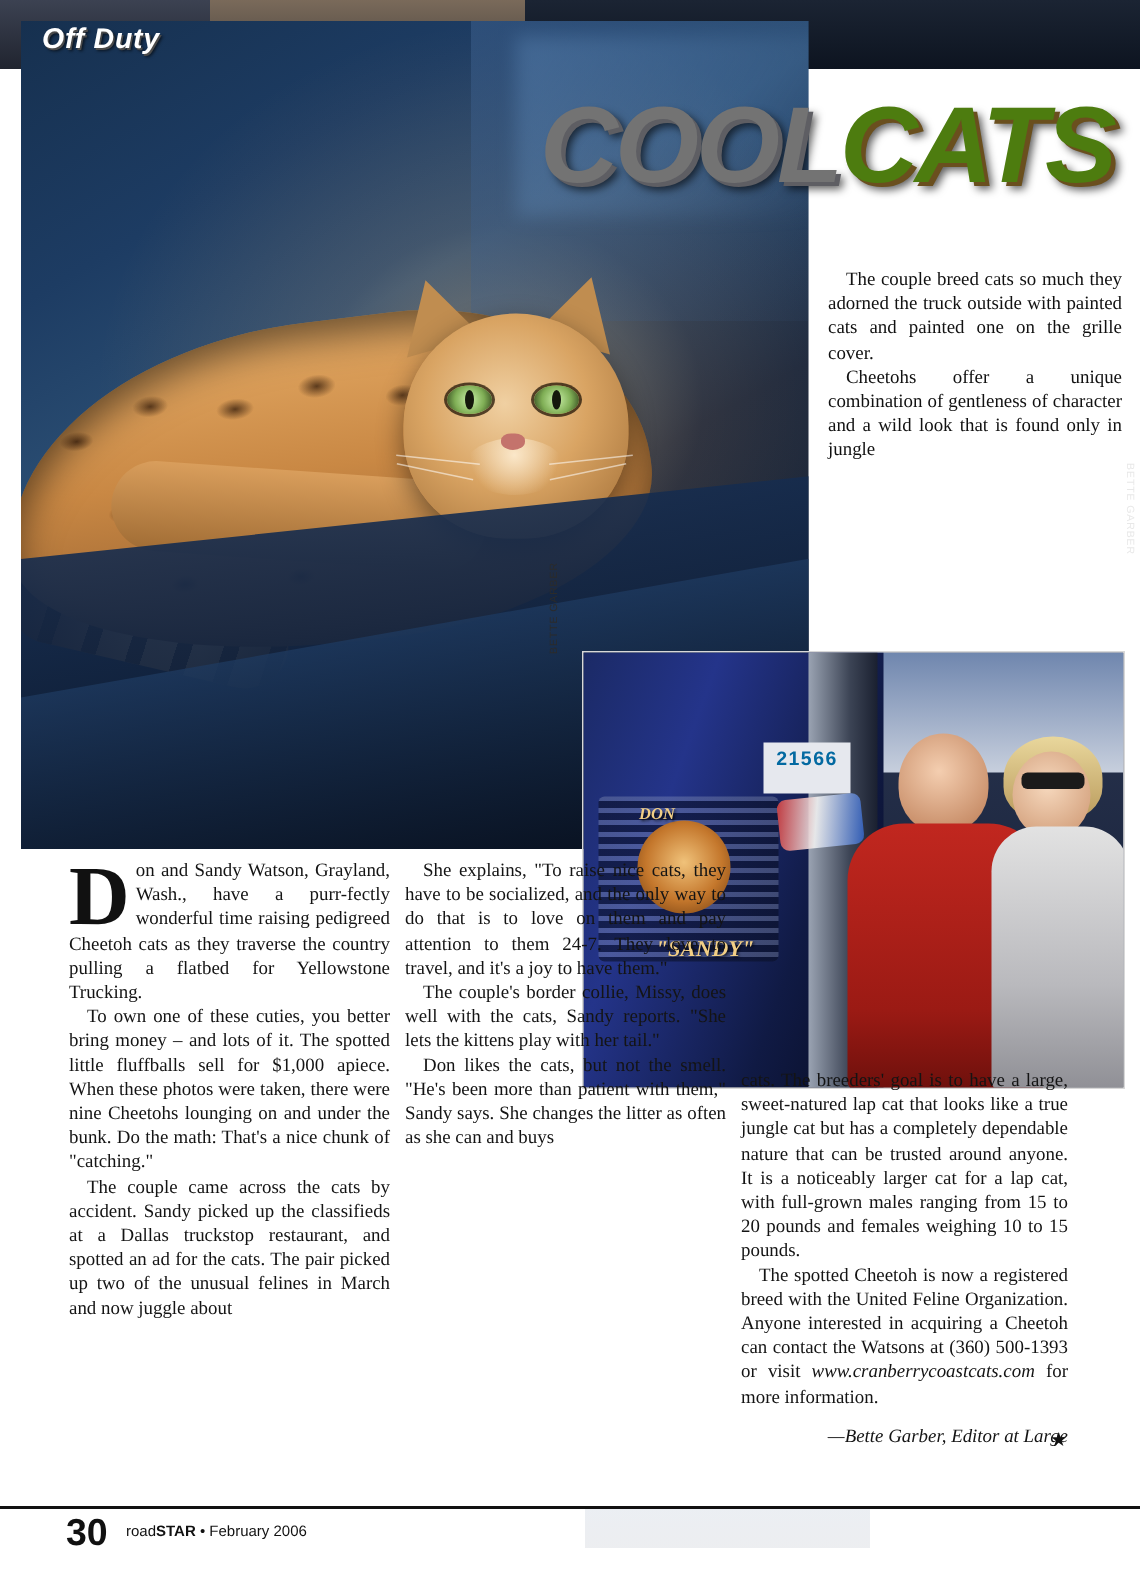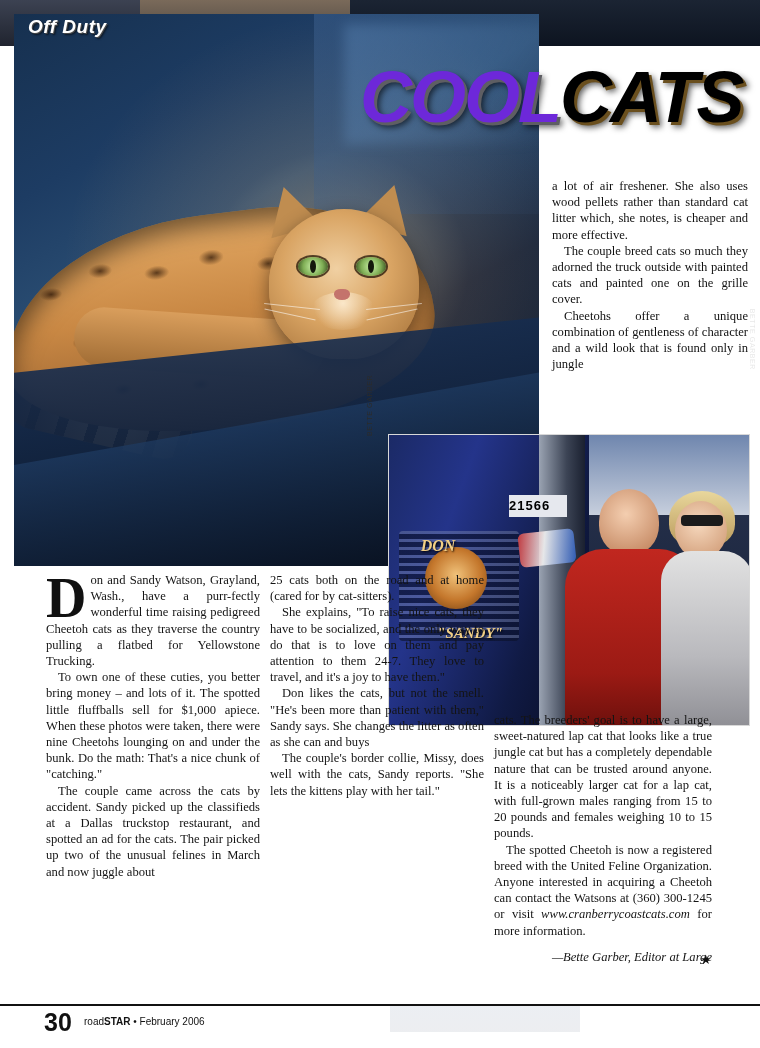--- a/index.html
+++ b/index.html
@@ -180,26 +180,26 @@
     font-family: "Liberation Sans", sans-serif;
     font-weight: bold;
     font-style: italic;
     font-size: 72px;
     line-height: 74px;
     letter-spacing: -2px;
     white-space: nowrap;
     z-index: 30;
   }
   .title .w1 {
-    color: #6d28d9;
+    color: #737373;
     text-shadow: 3px 3px 0 #5e5e63, 5px 5px 6px rgba(0,0,0,.65);
     text-align: right;
   }
   .title .w2 {
-    color: #000000;
+    color: #4d7c0f;
     text-shadow: 3px 3px 0 #6a4f1e, 5px 5px 6px rgba(0,0,0,.65);
   }
 
   
   .col-right-top {
     position: absolute;
     left: 552px; top: 178px;
     width: 196px;
   }
 
@@ -219,24 +219,24 @@
   .photo2 .truck-stack {
     position:absolute; left:150px; top:0; width:46px; height:290px;
     background: linear-gradient(90deg,#9aa3b2,#3c4455 60%,#1a2030);
   }
   .photo2 .grille {
     position:absolute; left:10px; top:96px; width:120px; height:110px;
     background: repeating-linear-gradient(180deg, rgba(190,200,215,.25) 0 3px, rgba(10,16,40,.6) 3px 8px);
     border-radius: 4px;
   }
   .photo2 .plate {
-    position:absolute; left:120px; top:60px; width:58px; height:22px;
-    background:#e6e8ee; color:#000000;
+    position:absolute; left:120px; top:60px; width:58px; height:34px;
+    background:#e6e8ee; color:#0369a1;
     font-family:"Liberation Sans", sans-serif;
-    font-size:13px; font-weight:bold; line-height:22px;
+    font-size:13px; font-weight:bold; text-align:center; line-height:22px;
     letter-spacing:1px;
   }
   .photo2 .cat-emblem {
     position:absolute; left:36px; top:112px; width:62px; height:62px;
     border-radius:50%;
     background: radial-gradient(circle at 50% 45%, #f0c27a 0%, #c4772c 55%, #6b3a10 100%);
   }
   .photo2 .emblem-name {
     position:absolute; left:26px; top:190px; width:110px;
     text-align:center;
@@ -246,21 +246,21 @@
     font-size: 15px;
     color:#f2cf86;
     text-shadow: 1px 1px 2px rgba(0,0,0,.8);
   }
   .photo2 .emblem-name2 {
     position:absolute; left:14px; top:102px; width:70px;
     text-align:center;
     font-family:"Liberation Serif", serif;
     font-style: italic;
     font-weight: bold;
-    font-size: 16px;
+    font-size: 11px;
     color:#f2cf86;
     text-shadow: 1px 1px 2px rgba(0,0,0,.8);
   }
   .photo2 .decal {
     position:absolute; left:130px; top:96px; width:56px; height:34px;
     background: linear-gradient(100deg,#d23b3b,#f0f0f0 45%,#2f5fc0);
     border-radius: 6px;
     transform: rotate(-6deg);
     opacity:.9;
   }
@@ -419,21 +419,20 @@
     <div class="fold2"></div>
   </div>
   <div class="hero-credit">BETTE GARBER</div>
 
   <div class="title">
     <span class="w1">COOL</span><span class="w2">CATS</span>
   </div>
 
   <div class="col-right-top">
     <div class="rtxt">
-      <p class="first">a lot of air freshener. She also uses wood pellets rather than standard cat litter which, she notes, is cheaper and more effective.</p>
       <p>The couple breed cats so much they adorned the truck outside with painted cats and painted one on the grille cover.</p>
       <p>Cheetohs offer a unique combination of gentleness of character and a wild look that is found only in jungle</p>
     </div>
   </div>
 
   <div class="photo2">
     <div class="sky"></div>
     <div class="truck"></div>
     <div class="truck-stack"></div>
     <div class="grille"></div>
@@ -451,29 +450,28 @@
   </div>
   <div class="photo2-credit">BETTE GARBER</div>
 
   <div class="body-col col1">
     <p class="first"><span class="dropcap">D</span><span>on and Sandy Watson, Grayland, Wash., have a purr-fectly wonderful time raising pedigreed Cheetoh cats as they traverse the country pulling a flatbed for Yellowstone Trucking.</span></p>
     <p>To own one of these cuties, you better bring money – and lots of it. The spotted little fluffballs sell for $1,000 apiece. When these photos were taken, there were nine Cheetohs lounging on and under the bunk. Do the math: That's a nice chunk of "catching."</p>
     <p>The couple came across the cats by accident. Sandy picked up the classifieds at a Dallas truckstop restaurant, and spotted an ad for the cats. The pair picked up two of the unusual felines in March and now juggle about</p>
   </div>
 
   <div class="body-col col2">
-    <p class="first">25 cats both on the road and at home (cared for by cat-sitters).</p>
     <p>She explains, "To raise nice cats, they have to be socialized, and the only way to do that is to love on them and pay attention to them 24-7. They love to travel, and it's a joy to have them."</p>
+    <p>The couple's border collie, Missy, does well with the cats, Sandy reports. "She lets the kittens play with her tail."</p>
     <p>Don likes the cats, but not the smell. "He's been more than patient with them," Sandy says. She changes the litter as often as she can and buys</p>
-    <p>The couple's border collie, Missy, does well with the cats, Sandy reports. "She lets the kittens play with her tail."</p>
   </div>
 
   <div class="body-col col3">
     <p class="first">cats. The breeders' goal is to have a large, sweet-natured lap cat that looks like a true jungle cat but has a completely dependable nature that can be trusted around anyone. It is a noticeably larger cat for a lap cat, with full-grown males ranging from 15 to 20 pounds and females weighing 10 to 15 pounds.</p>
-    <p><span>The spotted Cheetoh is now a registered breed with the United Feline Organization. Anyone interested in acquiring a Cheetoh can contact the Watsons at (360) 300-1245 or visit </span><span class="italic">www.cranberrycoastcats.com</span><span> for more information.</span></p>
+    <p><span>The spotted Cheetoh is now a registered breed with the United Feline Organization. Anyone interested in acquiring a Cheetoh can contact the Watsons at (360) 500-1393 or visit </span><span class="italic">www.cranberrycoastcats.com</span><span> for more information.</span></p>
     <div class="byline">—Bette Garber, Editor at Large</div>
   </div>
   <div class="endstar">★</div>
 
   <div class="footer-ghost"></div>
   <div class="footer-rule"></div>
   <div class="folio">30</div>
   <div class="footer-mag">
     <span>road</span><span class="bold">STAR</span>
     <span>• February 2006</span>

